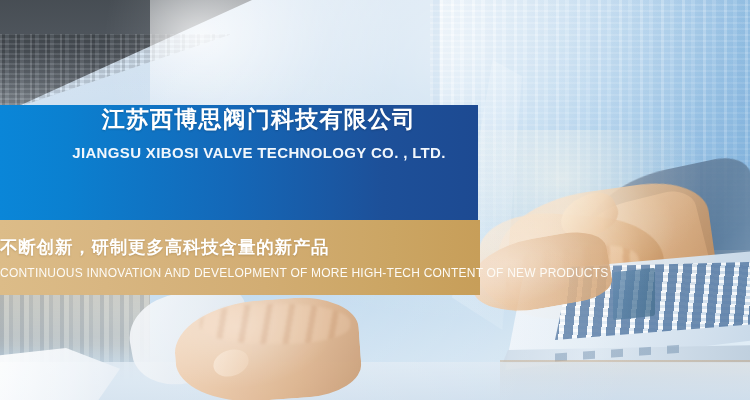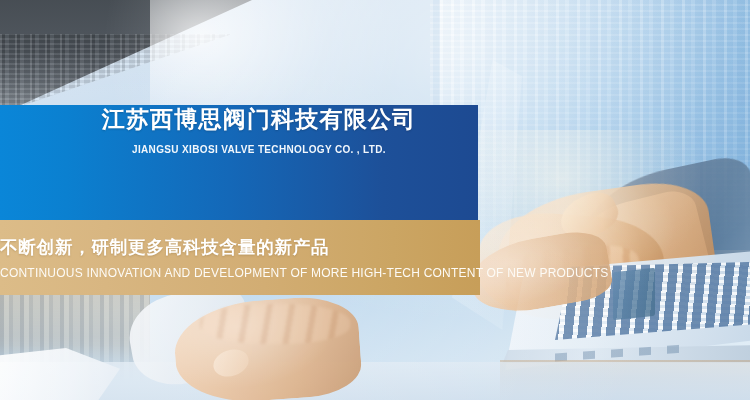--- a/index.html
+++ b/index.html
@@ -292,21 +292,21 @@
     color:#ffffff;
     font-size:23px;
     font-weight:bold;
     letter-spacing:1.2px;
     line-height:1.25;
     text-shadow:0 1px 2px rgba(0,0,0,.18);
     margin-left:40px;
   }
   .banner-blue .en {
     color:#f2f7fc;
-    font-size:10px;
+    font-size:15px;
     font-weight:bold;
     letter-spacing:.35px;
     margin-top:10px;
     margin-left:40px;
     white-space:nowrap;
   }
 
   .banner-gold {
     position:absolute;
     left:0; top:220px; width:480px; height:75px;

